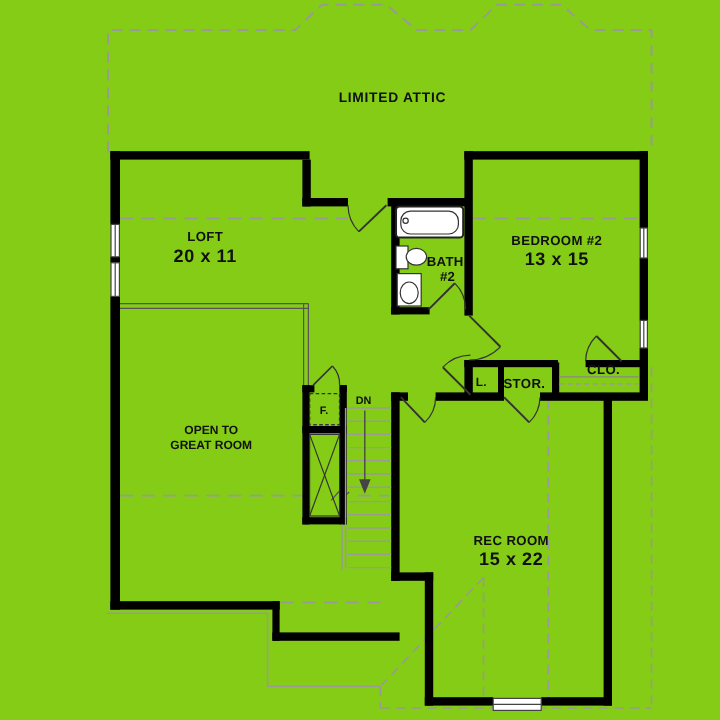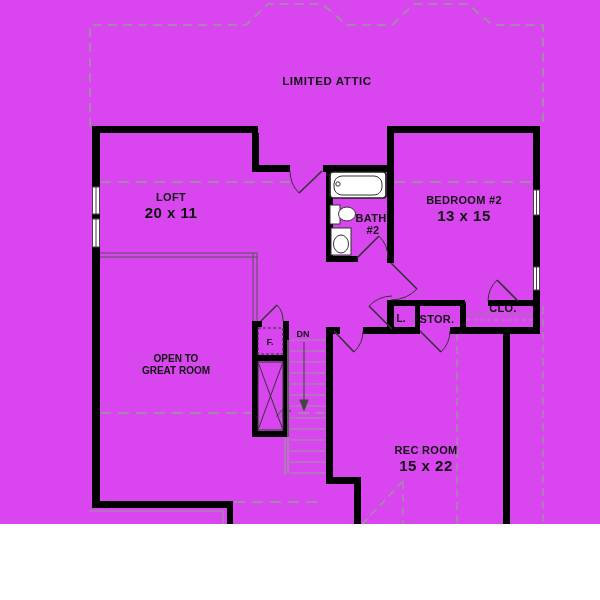--- a/index.html
+++ b/index.html
@@ -1,16 +1,16 @@
 <!DOCTYPE html>
 <html><head>
 <meta charset="utf-8">
 <style>
   html,body{margin:0;padding:0;background:#ffffff;}
-  .stage{position:relative;width:600px;height:524px;background:#d946ef;overflow:hidden;
+  .stage{position:relative;width:600px;height:600px;background:#84cc16;overflow:hidden;
          font-family:"Liberation Sans", sans-serif;text-decoration:underline;}
   svg{position:absolute;left:0;top:0;}
   text{font-family:"Liberation Sans", sans-serif;font-weight:bold;fill:#111;}
   .room-name{font-size:11px;letter-spacing:.3px;}
   .room-dim{font-size:15px;letter-spacing:.5px;}
   .small-label{font-size:10px;}
   .tiny-label{font-size:9px;}
   .attic-label{font-size:11.5px;letter-spacing:.6px;}
 </style>
 </head>

